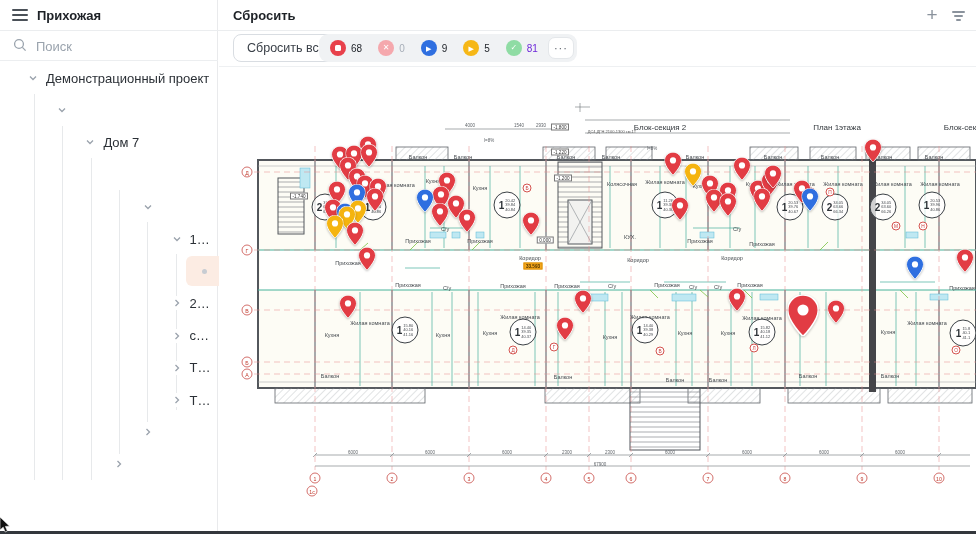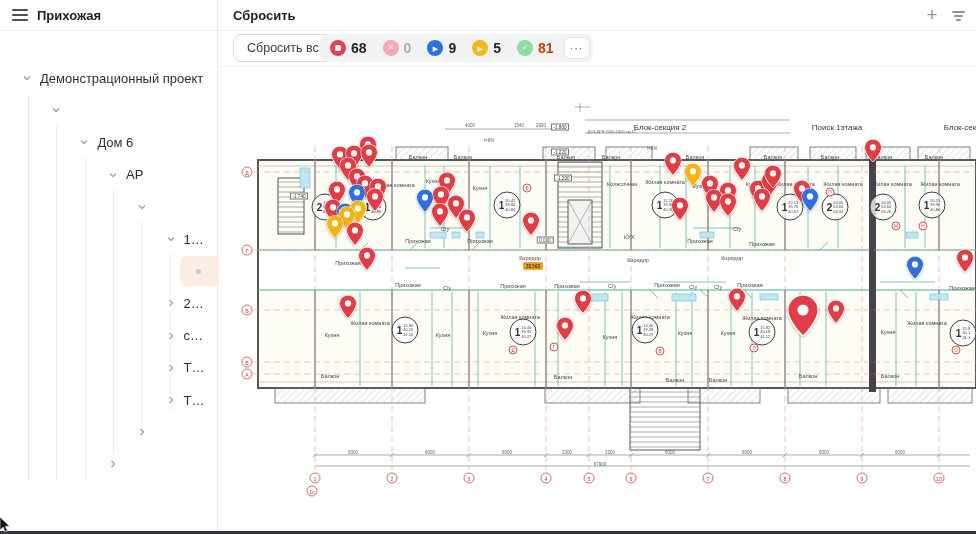--- a/index.html
+++ b/index.html
@@ -20,37 +20,37 @@
   #filter-icon span { display:block; height:1.5px; background:#8b939d; margin-bottom:2.6px; border-radius:1px; }
   #filter-icon span:nth-child(1){width:13px}#filter-icon span:nth-child(2){width:9px;margin-left:2px}#filter-icon span:nth-child(3){width:5px;margin-left:4px}
 
   
   #sidebar { position:absolute; left:0; top:0; width:218px; height:534px; border-right:1px solid #e9eaec; background:#fff; }
   #search-row { position:absolute; left:0; top:31px; width:218px; height:30px; border-bottom:1px solid #eceef0; }
   #search-icon { position:absolute; left:13px; top:7px; }
   #search-input { position:absolute; left:36px; top:3px; width:170px; height:24px; border:none; outline:none;
     font-size:13px; color:#333; font-family:inherit; }
   #search-input::placeholder { color:#9aa3ad; }
-  #tree { position:absolute; left:10px; top:62px; width:217px; height:418px; overflow:hidden; }
+  #tree { position:absolute; left:16px; top:62px; width:217px; height:418px; overflow:hidden; }
   .guide { position:absolute; width:1px; background:#e7e9eb; }
   .tree-row { position:absolute; left:0; width:217px; height:32px; display:flex; align-items:center; cursor:pointer; }
   .tree-row .chev { position:absolute; width:14px; height:14px; background:#fff; display:flex; align-items:center; justify-content:center; }
   .tree-row .tlabel { position:absolute; font-size:13px; color:#2b3036; white-space:nowrap; }
   .sel-bg { position:absolute; left:170px; right:0; height:30px; background:#fcece3; border-radius:6px 0 0 6px; }
   .sel-dot { position:absolute; left:186px; width:5px; height:5px; border-radius:50%; background:#c7ccd2; }
 
   
   #toolbar-border { position:absolute; left:219px; top:66px; width:757px; height:1px; background:#eef0f2; }
   #reset-btn { position:absolute; left:233px; top:34px; height:28px; padding:0 13px; background:#fff;
     border:1px solid #d9dde2; border-radius:8px; font-size:12.5px; color:#3a4048; font-family:inherit; cursor:pointer; }
   #chip-group { position:absolute; left:319px; top:34px; height:28px; background:#f0f2f4; border-radius:9px;
     display:flex; align-items:center; padding:0 3px; }
   .chip { display:flex; align-items:center; gap:5px; padding:0 8px; cursor:pointer; }
   .chip-icon { width:16px; height:16px; border-radius:50%; display:flex; align-items:center; justify-content:center; }
-  .chip-count { font-size:14px; font-weight:700; }
+  .chip-count { font-size:10px; font-weight:400; }
   .ci-stop { width:6px; height:6px; background:#fff; border-radius:1.5px; }
   .ci-glyph { color:#fff; font-size:8px; line-height:1; }
   #more-btn { width:26px; height:22px; background:#fff; border:1px solid #e4e7ea; border-radius:7px; margin-left:2px;
     color:#5a6069; font-size:11px; line-height:20px; text-align:center; cursor:pointer; letter-spacing:1px; }
 
   
   #plan { position:absolute; left:219px; top:67px; width:757px; height:464px; background:#fff; overflow:hidden; }
   #plan svg.bg { position:absolute; left:0; top:0; }
   .plan-label { position:absolute; font-size:5.5px; color:#454a4f; white-space:nowrap; transform:translate(-50%,-50%); }
   .plan-title { position:absolute; font-size:8px; color:#33383d; white-space:nowrap; transform:translate(-50%,-50%); }
@@ -80,20 +80,29 @@
 
 <div id="app">
 
   <div id="sidebar">
     <div id="hamburger">
         <span></span>
         <span></span>
         <span></span>
       </div>
     <div class="panel-title" id="title-left">Прихожая</div>
+    <div id="search-row">
+      <span id="search-icon">
+        <svg width="14" height="14" viewBox="0 0 14 14">
+            <circle cx="6" cy="6" r="4.4" fill="none" stroke="#9aa3ad" stroke-width="1.3"></circle>
+            <line x1="9.4" y1="9.4" x2="12.6" y2="12.6" stroke="#9aa3ad" stroke-width="1.3"></line>
+          </svg>
+      </span>
+      <input id="search-input" placeholder="Поиск" style="">
+    </div>
     <div id="tree">
         <div class="guide" style="left: 18px; top: 32px; height: 434px;"></div>
         <div class="guide" style="left: 46px; top: 64px; height: 402px;"></div>
         <div class="guide" style="left: 75px; top: 96px; height: 370px;"></div>
         <div class="guide" style="left: 103px; top: 128px; height: 264px;"></div>
         <div class="guide" style="left: 131px; top: 160px; height: 200px;"></div>
         <div class="guide" style="left: 160px; top: 192px; height: 156px;"></div>
         <div class="tree-row" style="top: 0px;">
           <div class="chev" style="left: 10px;">
             <svg width="10" height="10" viewBox="0 0 10 10">
@@ -108,29 +117,21 @@
               <polyline points="2,3.5 5,6.5 8,3.5" fill="none" stroke="#9aa2ac" stroke-width="1.3"></polyline>
             </svg>
           </div>
         </div>
         <div class="tree-row" style="top: 64.4px;">
           <div class="chev" style="left: 67.4px;">
             <svg width="10" height="10" viewBox="0 0 10 10">
               <polyline points="2,3.5 5,6.5 8,3.5" fill="none" stroke="#9aa2ac" stroke-width="1.3"></polyline>
             </svg>
           </div>
-          <div class="tlabel" style="left: 87.4px;">Дом 6</div>
-        </div>
-        <div class="tree-row" style="top: 96.6px;">
-          <div class="chev" style="left: 96.1px;">
-            <svg width="10" height="10" viewBox="0 0 10 10">
-              <polyline points="2,3.5 5,6.5 8,3.5" fill="none" stroke="#9aa2ac" stroke-width="1.3"></polyline>
-            </svg>
-          </div>
-          <div class="tlabel" style="left: 116.1px;">АР</div>
+          <div class="tlabel" style="left: 87.4px;">Дом 7</div>
         </div>
         <div class="tree-row" style="top: 128.8px;">
           <div class="chev" style="left: 124.8px;">
             <svg width="10" height="10" viewBox="0 0 10 10">
               <polyline points="2,3.5 5,6.5 8,3.5" fill="none" stroke="#9aa2ac" stroke-width="1.3"></polyline>
             </svg>
           </div>
         </div>
         <div class="tree-row" style="top: 161px;">
           <div class="chev" style="left: 153.5px;">
@@ -232,21 +233,21 @@
       <div class="chip">
         <div class="chip-icon" style="background: rgb(246, 183, 22);">
           <div class="ci-glyph" style="font-size: 7px;">▶</div>
         </div>
         <div class="chip-count" style="color: rgb(34, 38, 44);">5</div>
       </div>
       <div class="chip">
         <div class="chip-icon" style="background: rgb(143, 220, 164);">
           <div class="ci-glyph">✓</div>
         </div>
-        <div class="chip-count" style="color: #c2410c;">81</div>
+        <div class="chip-count" style="color: #6d28d9;">81</div>
       </div>
       <div id="more-btn">···</div>
     </div>
   <div id="toolbar-border"></div>
 
   <div id="plan">
     <svg class="bg" width="757" height="464" viewBox="219 67 757 464">
       <defs>
         <pattern id="hatch" width="5" height="5" patternUnits="userSpaceOnUse" patternTransform="rotate(45)">
           <line x1="0" y1="0" x2="0" y2="5" stroke="#a9adb2" stroke-width="0.7"></line>
@@ -355,21 +356,21 @@
           <line x1="937" y1="457" x2="941" y2="453"></line>
         <line x1="585" y1="120" x2="790" y2="120"></line>
           <line x1="585" y1="133" x2="790" y2="133"></line>
         <line x1="445" y1="129" x2="560" y2="129"></line>
         <line x1="580" y1="103" x2="580" y2="112"></line>
           <line x1="575" y1="107" x2="590" y2="107"></line>
       </g>
     </svg>
     <div id="plan-overlays">
         <div class="plan-title" style="left: 441px; top: 60px; position: absolute;">Блок-секция 2</div>
-        <div class="plan-title" style="left: 618px; top: 60px; position: absolute;">Поиск 1этажа</div>
+        <div class="plan-title" style="left: 618px; top: 60px; position: absolute;">План 1этажа</div>
         <div class="plan-title" style="left: 751px; top: 60px; position: absolute;">Блок-секция 2</div>
         <div class="plan-note" style="left: 393px; top: 64px; position: absolute;">ДС4,ДГН 2100-1300 см.1Т</div>
         <div class="plan-label" style="left: 199px; top: 90px; position: absolute;">Балкон</div>
         <div class="plan-label" style="left: 244px; top: 90px; position: absolute;">Балкон</div>
         <div class="plan-label" style="left: 347px; top: 90px; position: absolute;">Балкон</div>
         <div class="plan-label" style="left: 392px; top: 90px; position: absolute;">Балкон</div>
         <div class="plan-label" style="left: 476px; top: 90px; position: absolute;">Балкон</div>
         <div class="plan-label" style="left: 554px; top: 90px; position: absolute;">Балкон</div>
         <div class="plan-label" style="left: 611px; top: 90px; position: absolute;">Балкон</div>
         <div class="plan-label" style="left: 664px; top: 90px; position: absolute;">Балкон</div>

